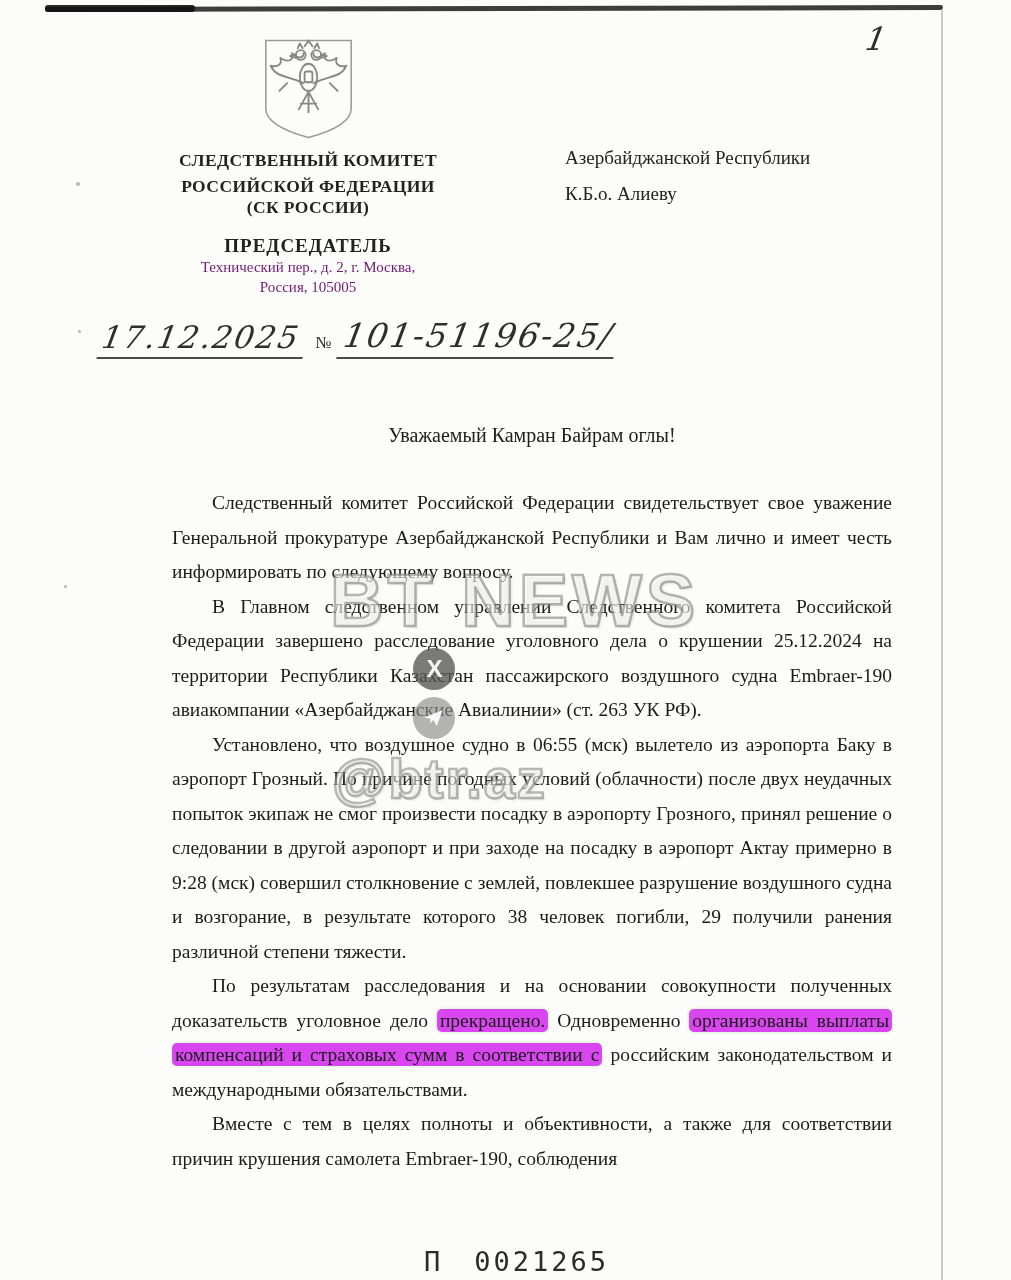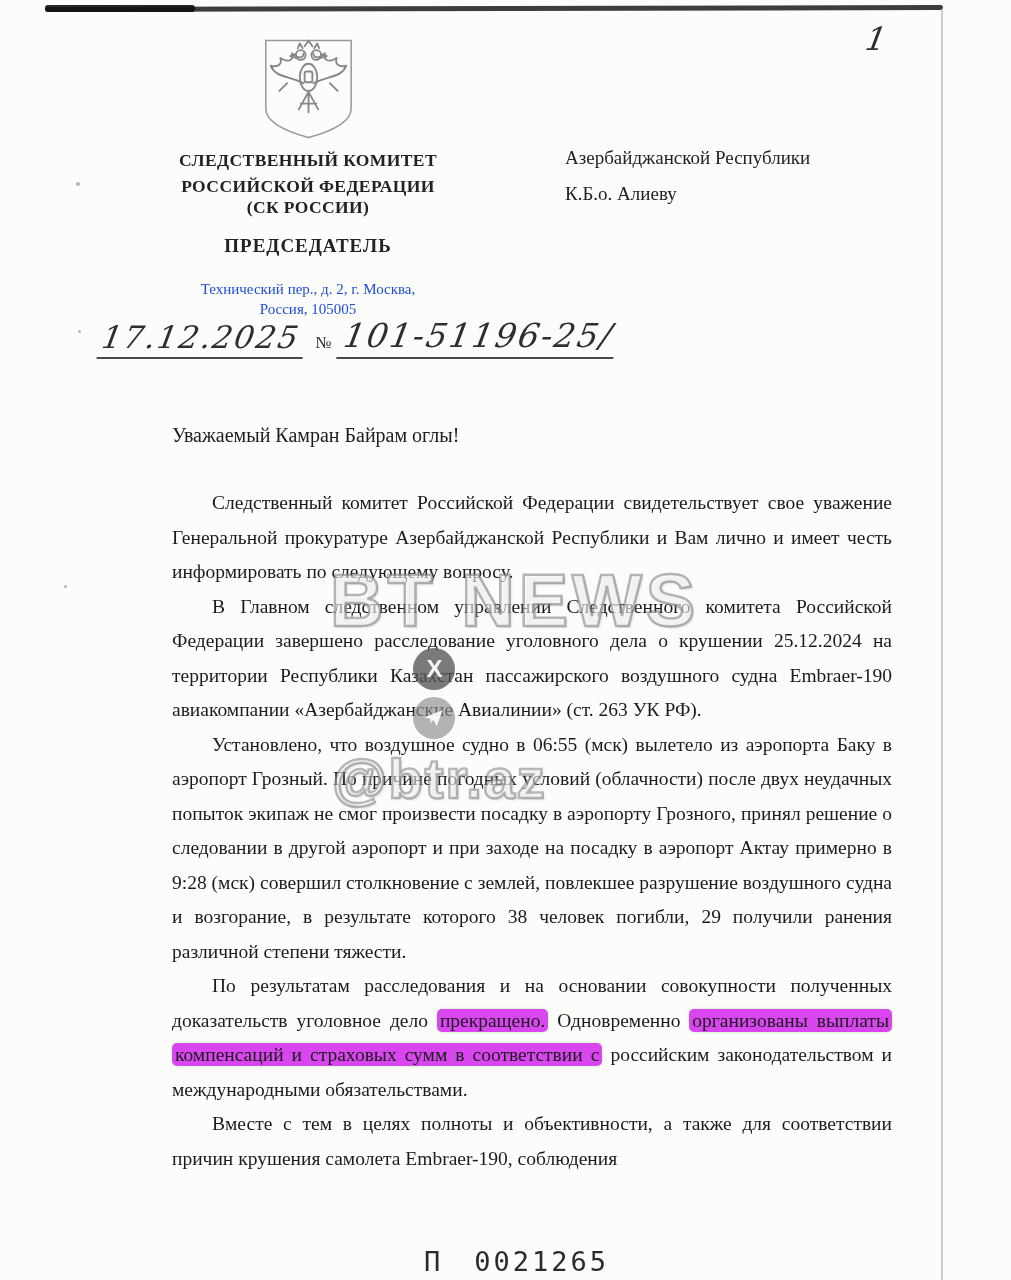--- a/index.html
+++ b/index.html
@@ -24,36 +24,36 @@
   
   .page-num{position:absolute;left:866px;top:20px;font-size:32px;font-style:italic;
     color:#3c3c3c;transform:rotate(8deg);font-family:"DejaVu Serif", serif;}
 
   
   .letterhead{position:absolute;left:163px;top:38px;width:290px;text-align:center;}
   .emblem{display:inline-block;width:97px;height:102px;}
   .org{margin-top:6px;font-weight:bold;font-size:17.5px;line-height:21.5px;
     letter-spacing:.4px;color:#222;}
   .chairman{margin-top:16px;font-weight:bold;font-size:19px;letter-spacing:1px;color:#222;text-align:center;}
-  .address{margin-top:22px;font-size:15px;line-height:20px;color:#1d4ed8;}
+  .address{font-size:15px;line-height:20px;color:#701a75;}
 
   
   .recipient{position:absolute;left:565px;top:146px;font-size:19px;line-height:23px;color:#222;}
   .recipient .name{margin-top:13px;}
 
   
   .refline{position:absolute;left:100px;top:316px;display:flex;align-items:flex-end;color:#2e2e2e;}
   .hand{font-family:"DejaVu Serif", serif;font-style:italic;transform:skewX(-10deg);
     letter-spacing:2px;color:#2e2e2e;}
   .ref-date{font-size:31px;border-bottom:2px solid #4a4a4a;padding:0 6px 2px 2px;}
   .ref-no-sign{font-size:17px;margin:0 8px 6px 10px;font-style:normal;}
   .ref-number{font-size:33px;border-bottom:2px solid #4a4a4a;padding:0 4px 2px 4px;}
 
   
-  .salutation{position:absolute;left:172px;top:424px;width:720px;text-align:left;
+  .salutation{position:absolute;left:172px;top:424px;width:720px;text-align:center;
     font-size:20px;color:#1d1d1d;}
   .letter-body{position:absolute;left:172px;top:486px;width:720px;
     font-size:19.5px;line-height:34.5px;text-align:justify;color:#1b1b1b;}
   .letter-body p{margin:0;text-indent:40px;}
   .hl{background:#d946ef;border-radius:5px;padding:1px 3px;
     box-shadow:0 0 3px #b4eeac;-webkit-box-decoration-break:clone;box-decoration-break:clone;}
 
   
   .watermark{position:absolute;left:0;top:0;width:1011px;height:1280px;
     pointer-events:none;font-family:"Liberation Sans", sans-serif;}

